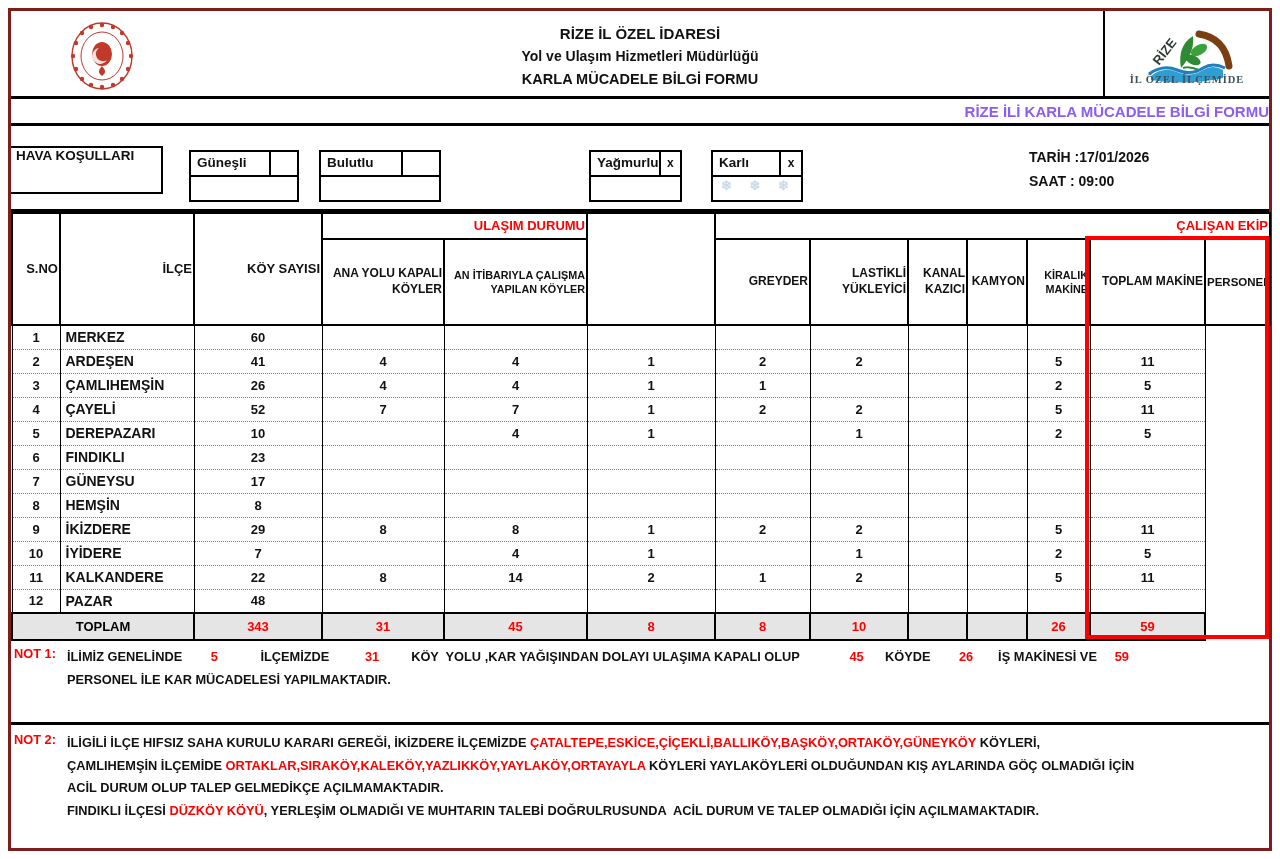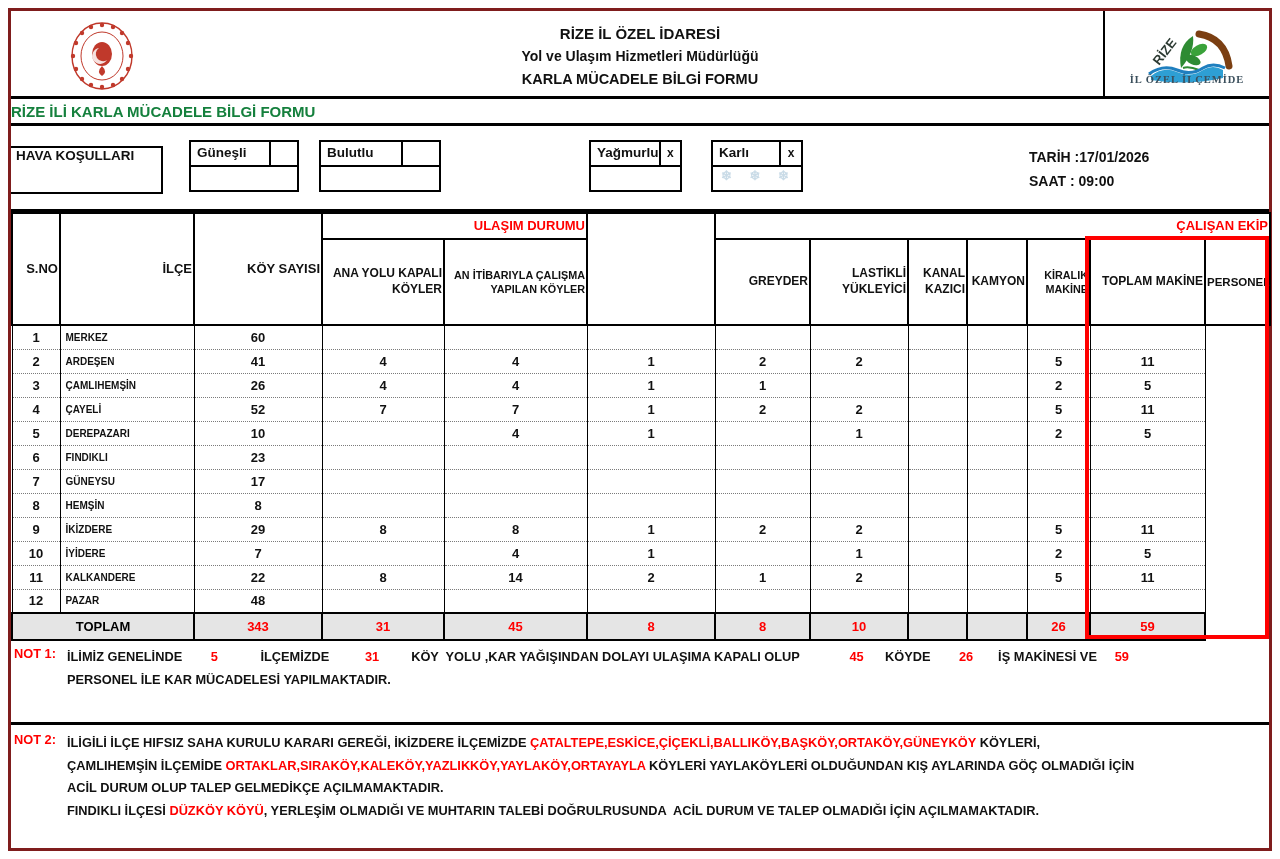--- a/index.html
+++ b/index.html
@@ -11,27 +11,27 @@
   
   .header{height:88px;position:relative}
   .left-logo{position:absolute;left:52px;top:7px}
   .hc{position:absolute;left:0;right:0;top:11px;text-align:center;line-height:23px}
   .hc .l1{font-size:15px}.hc .l2{font-size:14px}.hc .l3{font-size:14.5px}
   .right-cell{position:absolute;right:0;top:0;width:166px;height:88px;border-left:2px solid #000;
     display:flex;flex-direction:column;align-items:center;justify-content:center}
   .right-caption{font-family:"Liberation Serif",serif;font-size:10.5px;letter-spacing:1px;color:#3b4f5c;margin-top:-14px}
 
   
-  .titlebar{height:27px;line-height:26px;text-align:left;color:#15803d;font-size:15px;}
+  .titlebar{height:27px;line-height:26px;text-align:right;color:#8b5cf6;font-size:15px;padding-left:144px}
 
   
   .weather{height:86px;position:relative;font-size:13.5px}
   .havabox{position:absolute;left:0;top:20px;width:152px;height:48px;border:2px solid #000;border-left:none;
     display:flex;padding-left:5px}
-  .opt{position:absolute;top:14px;height:52px;border:2px solid #000;background:#fff}
+  .opt{position:absolute;top:24px;height:52px;border:2px solid #000;background:#fff}
   .opt .row1{height:25px;display:flex;border-bottom:2px solid #000}
   .opt .lbl{flex:1;padding:3px 0 0 6px}
   .opt .chk{border-left:2px solid #000;text-align:center;font-size:12px;padding-top:4px}
   .opt .row2{height:23px;padding:1px 0 0 8px;color:#c9dbe7;font-size:13px;letter-spacing:7px}
   .gunesli{left:178px;width:110px}.gunesli .chk{width:28px}
   .bulutlu{left:308px;width:122px}.bulutlu .chk{width:38px}
   .yagmurlu{left:578px;width:93px}.yagmurlu .chk{width:24px}
   .karli{left:700px;width:92px}.karli .chk{width:22px}
   .datetime{position:absolute;left:1018px;top:19px;font-size:14px;line-height:24px}
 
@@ -39,21 +39,21 @@
   .tablewrap{height:427px;position:relative}
   table{border-collapse:collapse;table-layout:fixed;width:1258px}
   th{border:2px solid #000;line-height:1.3;padding:1px;font-size:12px;text-align:right}
   tr.h1 th{height:26px;font-size:13px}
   tr.h2 th{height:86px}
   th.fs13{font-size:13px} th.fs11{font-size:10.8px} th.fs115{font-size:11.5px}
   .redtxt{color:#f00}
   td{border-left:1.5px solid #000;border-right:1.5px solid #000;text-align:center;
      font-size:13px;height:24px;padding:0 3px;overflow:hidden;white-space:nowrap}
   tbody tr:not(:first-child) td{border-top:1px dotted #7a7a7a}
-  td.ilce{text-align:left;font-size:10px;padding-left:5px}
+  td.ilce{text-align:left;font-size:14px;padding-left:5px}
   td.gapcol{border:2px solid #000;background:#fff}
   tr.total td{background:#e5e5e5;border:2px solid #000;color:#f00;height:27px}
   tr.total td.tlabel{color:#000}
   .red-box{position:absolute;left:1074px;top:24px;width:184px;height:403px;border:4px solid #f00;pointer-events:none}
 
   
   .note{display:flex;font-size:12.8px}
   .note1{height:86px}
   .note2{height:108px}
   .note-label{width:56px;color:#f00;padding:7px 0 3px 3px;flex:none}

